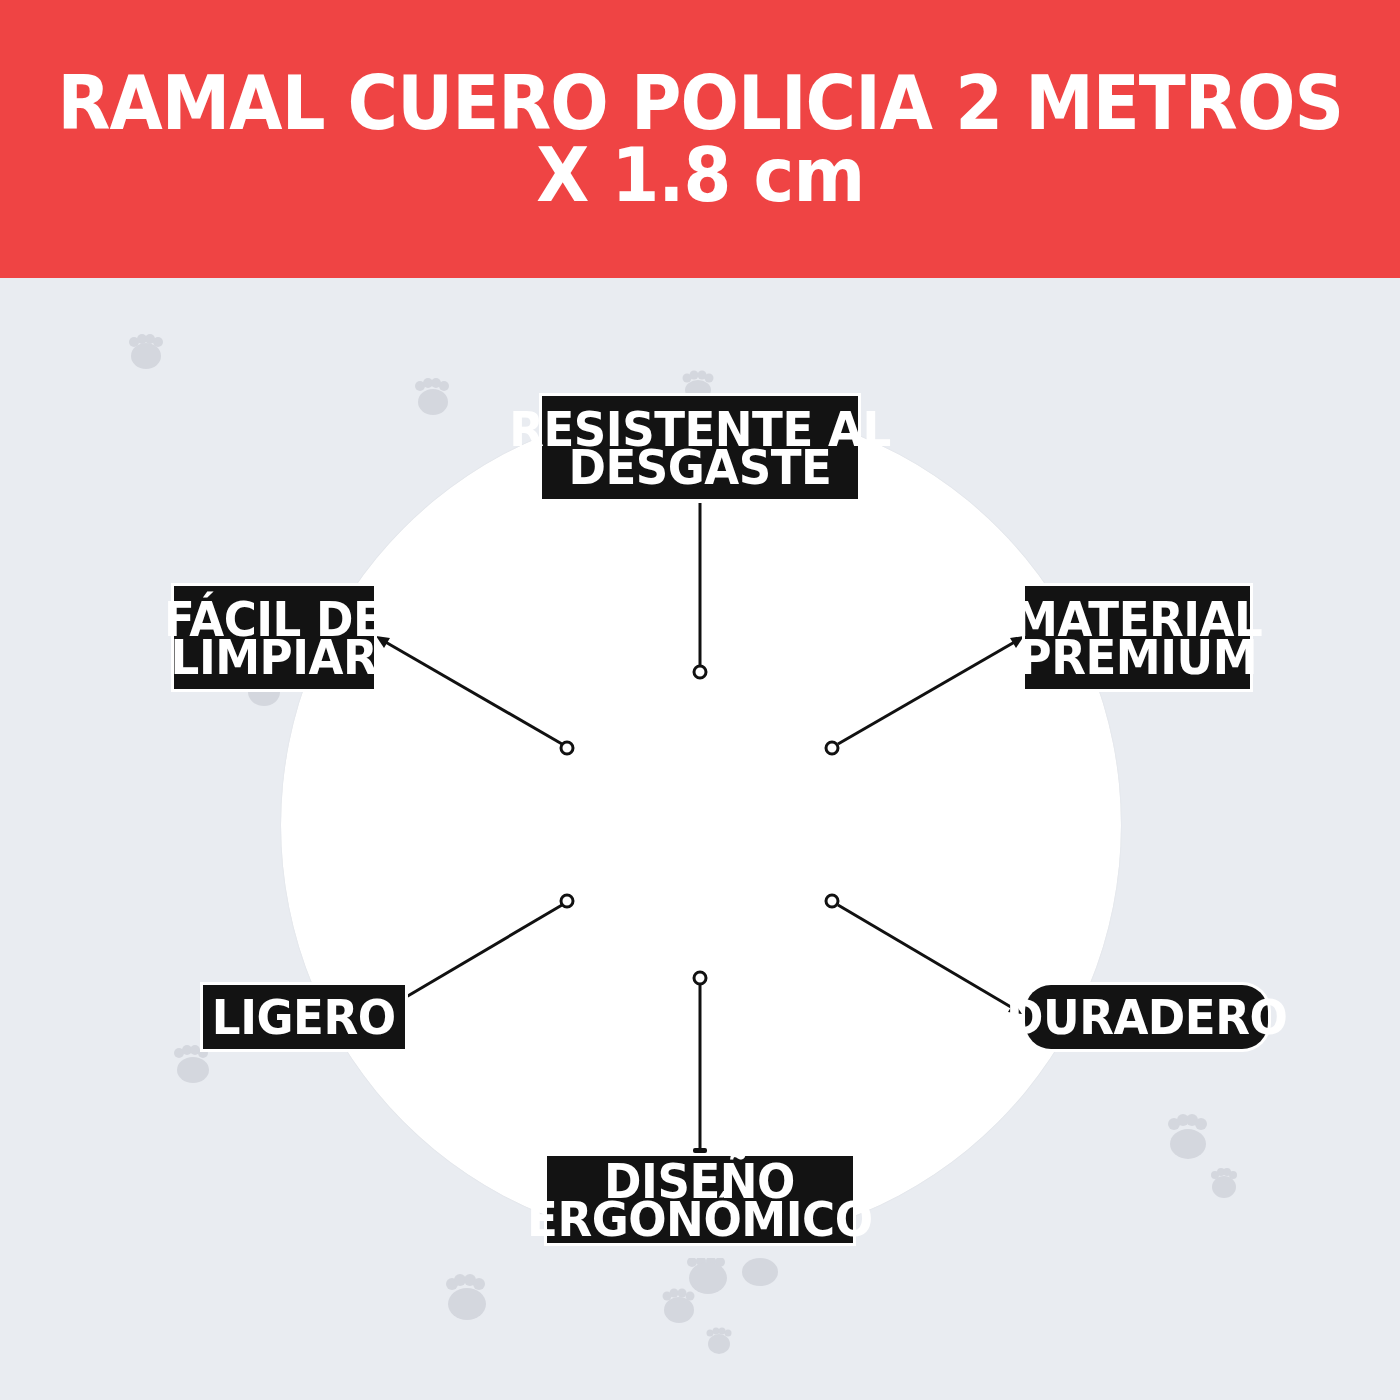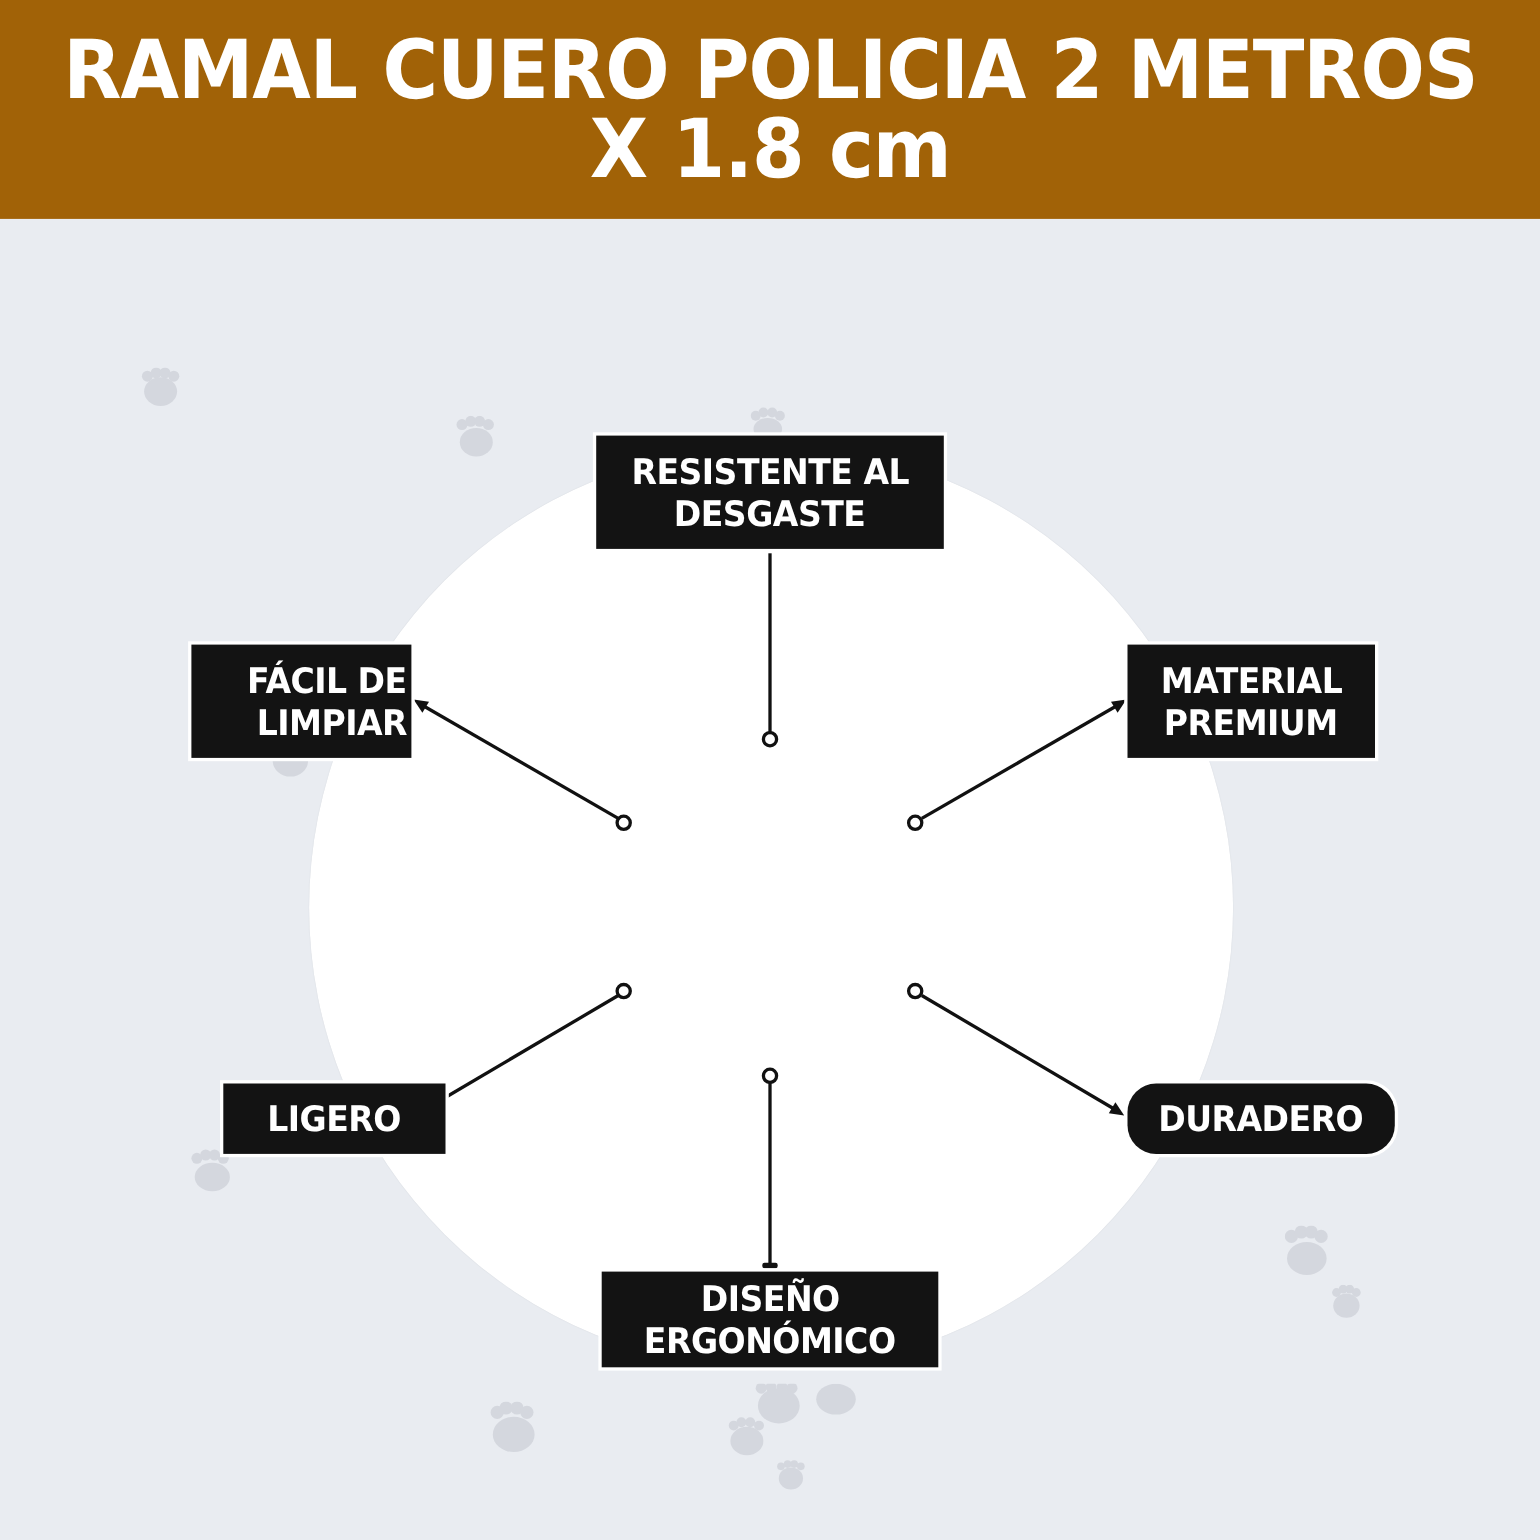--- a/index.html
+++ b/index.html
@@ -2,42 +2,42 @@
 <html><head>
   <meta charset="utf-8">
   <style>
     html, body { margin: 0; padding: 0; }
     body {
       width: 1400px; height: 1400px; overflow: hidden; position: relative;
       background: #e9ecf1;
       font-family: "DejaVu Sans", "Liberation Sans", sans-serif;
     }
     .header {
-      position: absolute; left: 0; top: 0; width: 1400px; height: 199px;
-      background: #a16207; color: #ffffff;
+      position: absolute; left: 0; top: 0; width: 1400px; height: 278px;
+      background: #ef4444; color: #ffffff;
       display: flex; align-items: center; justify-content: center;
     }
     .header-title {
       margin: 0; text-align: center; font-weight: bold;
       font-size: 74px; line-height: 72px; letter-spacing: -1px;
       transform: scaleX(0.93); padding-top: 0px;
     }
     .header-title span { display: block; }
     .paw { position: absolute; }
     .paw svg { display: block; }
     .disc {
       position: absolute; left: 281px; top: 405px; width: 840px; height: 840px;
       border-radius: 50%; background: #ffffff;
       box-shadow: 0 0 1px 0 #c9cdd4;
     }
     svg.connectors { position: absolute; left: 0; top: 0; }
     .label-box {
       position: absolute; background: #131313; color: #ffffff;
       font-weight: bold; text-align: center;
-      font-size: 32px; line-height: 38px;
+      font-size: 48px; line-height: 38px;
       box-shadow: 0 0 0 3px #ffffff;
       display: flex; flex-direction: column; align-items: center; justify-content: center;
       letter-spacing: -0.5px;
     }
     .label-box span { display: block; white-space: nowrap; transform: scaleX(0.94); }
   </style>
 </head>
 <body>
 
 <div class="header">
@@ -198,21 +198,21 @@
     <polygon points="1022,1014 1014,1002 1008,1012"></polygon>
     <rect x="693" y="1148" width="14" height="5" rx="2"></rect>
   </g>
 </svg>
 
 <div class="label-box" style="left:542px;top:396px;width:316px;height:103px;">
   <span>RESISTENTE AL</span>
   <span>DESGASTE</span>
 </div>
 
-<div class="label-box" style="left:174px;top:586px;width:200px;height:103px;align-items:flex-end;">
+<div class="label-box" style="left:174px;top:586px;width:200px;height:103px;">
   <span>FÁCIL DE</span>
   <span>LIMPIAR</span>
 </div>
 
 <div class="label-box" style="left:1025px;top:586px;width:225px;height:103px;">
   <span>MATERIAL</span>
   <span>PREMIUM</span>
 </div>
 
 <div class="label-box" style="left:203px;top:985px;width:202px;height:64px;">

